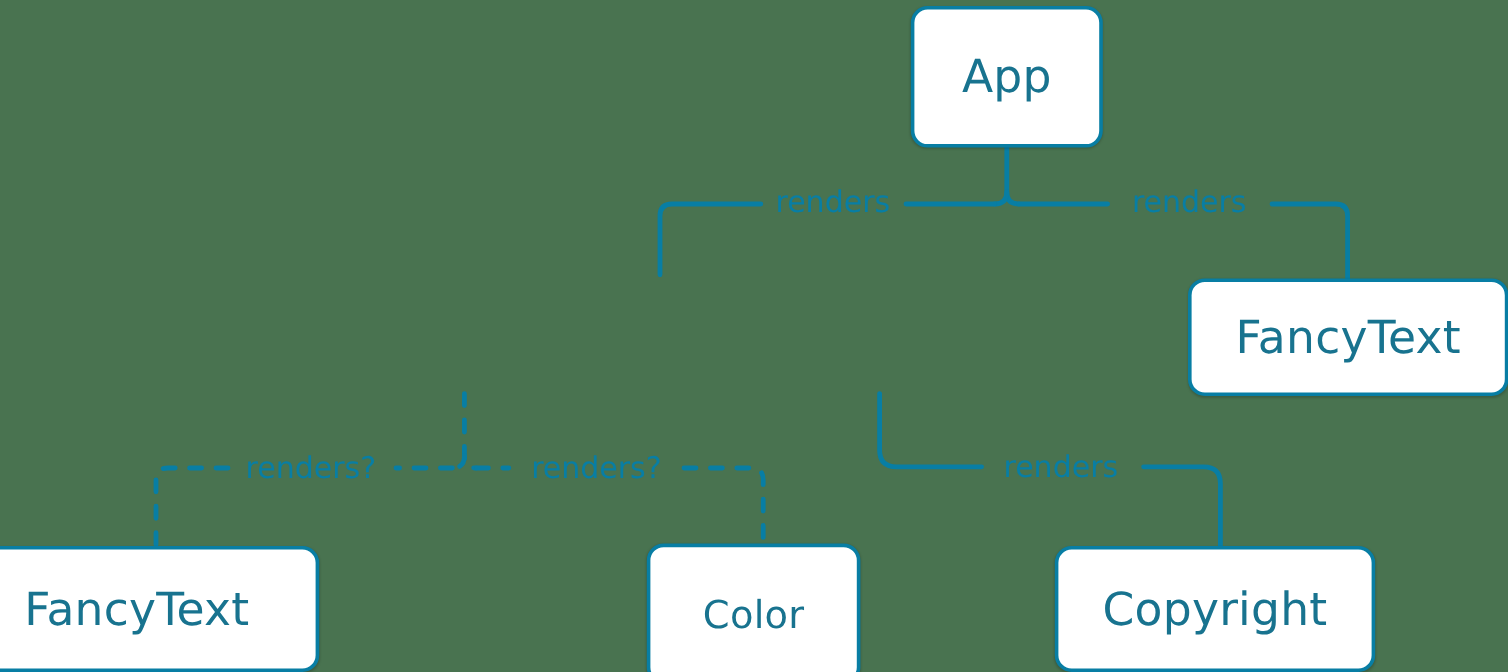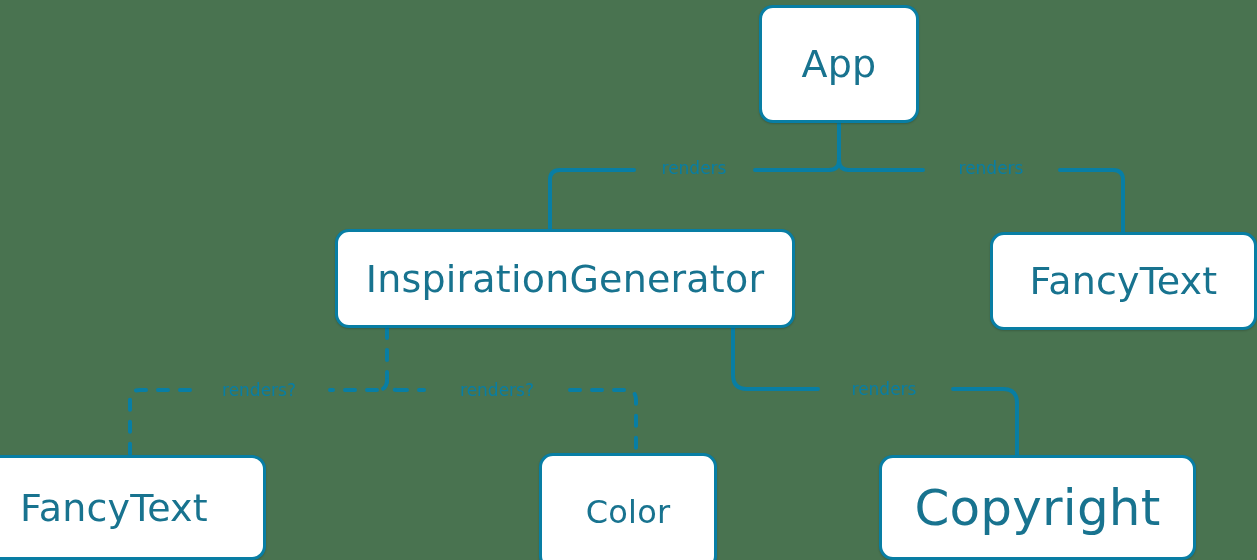--- a/index.html
+++ b/index.html
@@ -40,21 +40,21 @@
     letter-spacing: 0.2px;
     box-shadow: 0 1px 2px rgba(0,0,0,0.18);
   }
   .node-label {
     color: #18738f;
     white-space: nowrap;
   }
   .edge-label {
     position: absolute;
     color: #087EA4;
-    font-size: 17px;
+    font-size: 25px;
     white-space: nowrap;
     transform: translate(-50%, -50%);
     line-height: 1;
   }
 </style>
 </head>
 <body>
 
 <div id="diagram">
 
@@ -80,33 +80,30 @@
   <div class="edge-label" style="left:694px; top:168px;">renders</div>
   <div class="edge-label" style="left:991px; top:168px;">renders</div>
   <div class="edge-label" style="left:259px; top:390px;">renders?</div>
   <div class="edge-label" style="left:497px; top:390px;">renders?</div>
   <div class="edge-label" style="left:884px; top:389px;">renders</div>
 
   <div class="node" style="left:759px; top:5px; width:160px; height:118px; font-size:38px;">
     <span class="node-label">App</span>
   </div>
 
-  <div class="node" style="left:335px; top:229px; width:460px; height:99px; font-size:38px;">
-    <span class="node-label">InspirationGenerator</span>
-  </div>
 
   <div class="node" style="left:990px; top:232px; width:267px; height:98px; font-size:38px;">
     <span class="node-label">FancyText</span>
   </div>
 
   <div class="node" style="left:-38px; top:455px; width:304px; height:105px; font-size:38px;">
     <span class="node-label">FancyText</span>
   </div>
 
   <div class="node" style="left:539px; top:453px; width:178px; height:117px; font-size:32px;">
     <span class="node-label">Color</span>
   </div>
 
-  <div class="node" style="left:879px; top:455px; width:317px; height:105px; font-size:50px;">
+  <div class="node" style="left:879px; top:455px; width:267px; height:105px; font-size:38px;">
     <span class="node-label">Copyright</span>
   </div>
 
 </div>
 
 </body></html>

